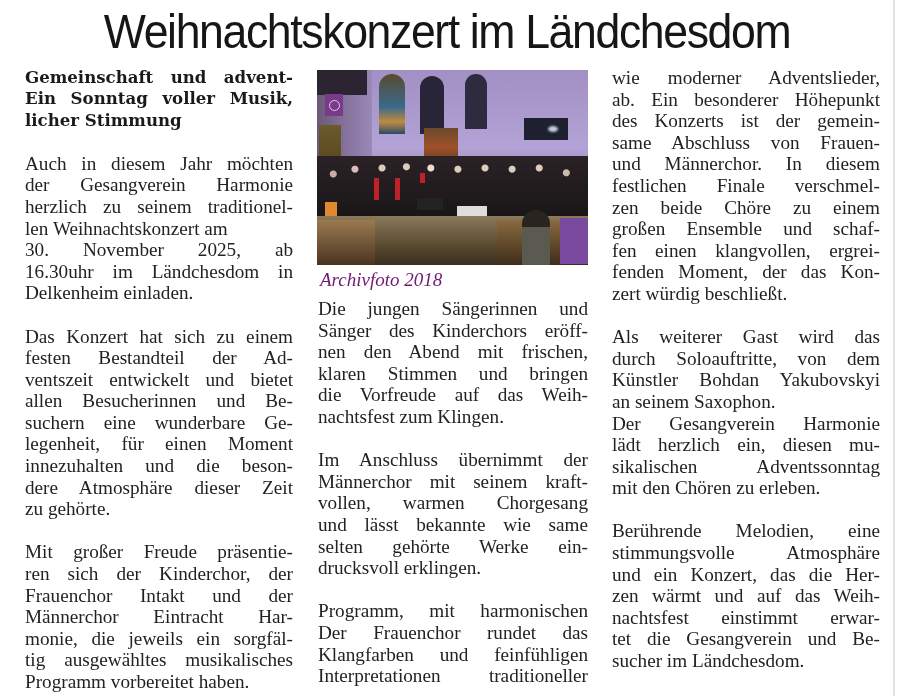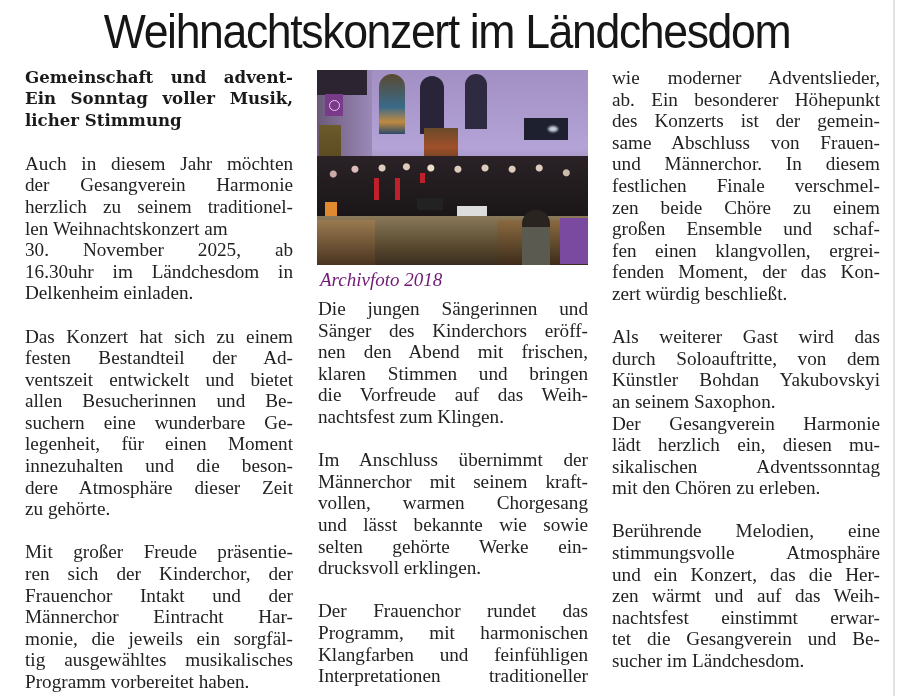--- a/index.html
+++ b/index.html
@@ -171,27 +171,27 @@
     <span class="line">Sänger des Kinderchors eröff-</span>
     <span class="line">nen den Abend mit frischen,</span>
     <span class="line">klaren Stimmen und bringen</span>
     <span class="line">die Vorfreude auf das Weih-</span>
     <span class="line last">nachtsfest zum Klingen.</span>
   </div>
   <div class="para">
     <span class="line">Im Anschluss übernimmt der</span>
     <span class="line">Männerchor mit seinem kraft-</span>
     <span class="line">vollen, warmen Chorgesang</span>
-    <span class="line">und lässt bekannte wie sowie</span>
+    <span class="line">und lässt bekannte wie same</span>
     <span class="line">selten gehörte Werke ein-</span>
     <span class="line last">drucksvoll erklingen.</span>
   </div>
   <div class="para tight">
+    <span class="line">Programm, mit harmonischen</span>
     <span class="line">Der Frauenchor rundet das</span>
-    <span class="line">Programm, mit harmonischen</span>
     <span class="line">Klangfarben und feinfühligen</span>
     <span class="line">Interpretationen traditioneller</span>
   </div>
 </div>
 
 <div class="col col-3">
   <div class="para">
     <span class="line">wie moderner Adventslieder,</span>
     <span class="line">ab. Ein besonderer Höhepunkt</span>
     <span class="line">des Konzerts ist der gemein-</span>

